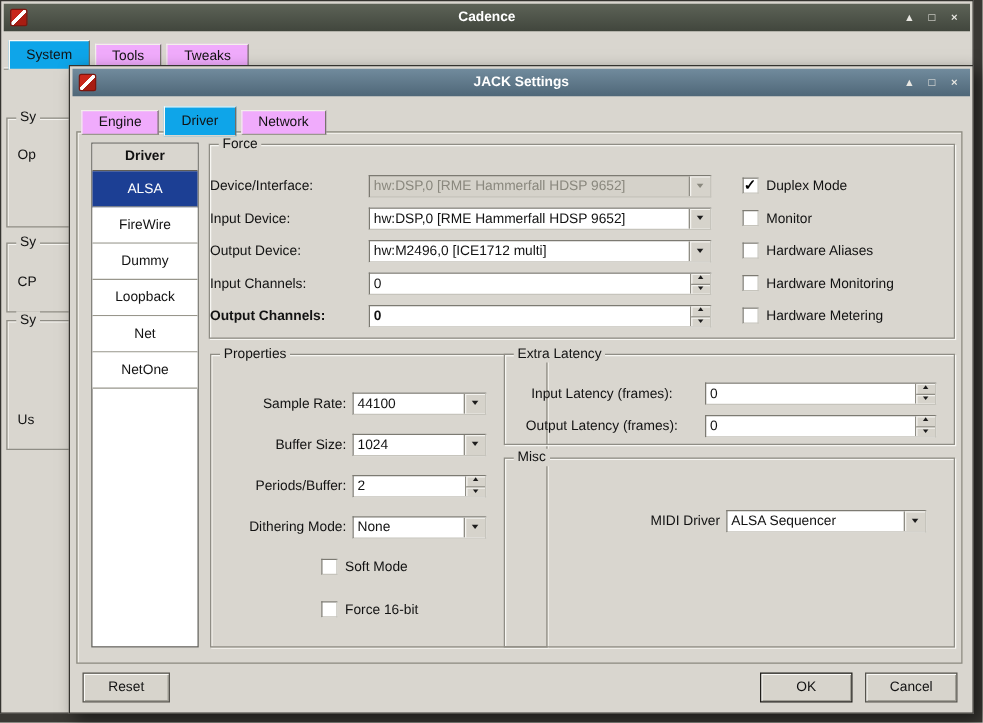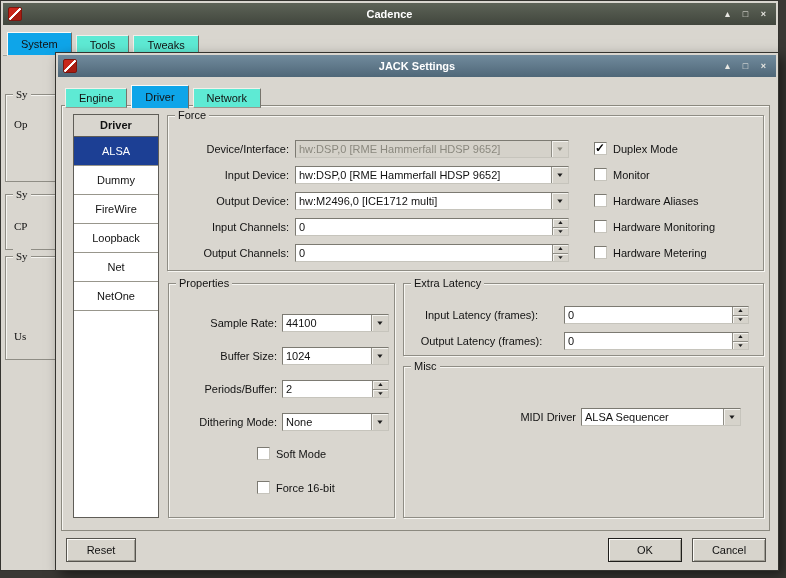--- a/index.html
+++ b/index.html
@@ -18,48 +18,48 @@
   .titlebar-dialog { background:linear-gradient(#718b9d,#4f6778); }
   .titlebar .title { position:absolute; left:0; right:0; text-align:center; }
   .app-icon { width:14px; height:14px; border-radius:2px; z-index:2;
     background:linear-gradient(135deg,#c9271b 0 42%,#ffffff 42% 58%,#a81d12 58%); border:1px solid #7e150d; }
   .controls { margin-left:auto; display:flex; gap:3px; z-index:2; }
   .wbtn { width:15px; height:15px; line-height:14px; text-align:center; font-size:9px; color:#e9e8e3; font-weight:bold; }
 
   .tabs { position:absolute; display:flex; align-items:flex-end; height:26px; z-index:3; }
   .main-tabs { left:6px; top:28px; }
   .dlg-tabs { left:9px; top:29px; }
-  .tab { padding:0 13px; height:20px; line-height:19px; background:#5eead4; margin-right:4px;
+  .tab { padding:0 13px; height:20px; line-height:19px; background:#f0abfc; margin-right:4px;
          border:1px solid; border-color:#f2f0ea #76746c #9a988e #f2f0ea; }
   .tab.active { height:24px; line-height:23px; background:#0ea5e9; position:relative; margin-bottom:-1px;
          border-color:#fbfaf6 #6f6d66 #d9d6cf #fbfaf6; }
   .main-tabline { position:absolute; left:2px; top:53px; width:772px; height:2px;
          background:linear-gradient(#fbfaf6,#8a887e); }
 
   
-  .gb-frag { position:absolute; border:1px solid #8f8d85; box-shadow:inset 1px 1px 0 #f6f5f1;font-family:Liberation Serif, serif; }
+  .gb-frag { position:absolute; border:1px solid #8f8d85; box-shadow:inset 1px 1px 0 #f6f5f1; }
   .gb-title { position:absolute; top:-8px; left:7px; background:#d9d6cf; padding:0 3px; line-height:14px; }
   .frag-label { position:absolute; left:8px; line-height:14px; }
 
   
   .tab-frame { position:absolute; left:5px; top:52px; width:709px; height:426px;
          border:1px solid #8b897f; box-shadow:inset 1px 1px 0 #f7f6f2; }
 
   .driver-list { position:absolute; left:17px; top:61px; width:86px; height:404px;
          background:#fff; border:1px solid #5f5d57; }
   .dl-header { height:22px; line-height:21px; text-align:center; font-weight:bold;
          background:#d9d6cf; border-bottom:1px solid #5f5d57; }
   .dl-item { height:29px; line-height:28px; text-align:center; border-bottom:1px solid #98968c; background:#fff; }
   .dl-item.selected { background:#1c3f94; color:#fff; }
 
   .groupbox { position:absolute; border:1px solid #8f8d85; box-shadow:inset 1px 1px 0 #f7f6f2, 1px 1px 0 #f7f6f2; }
 
   .frow { position:absolute; left:0; right:6px; height:18px; }
   .flabel { position:absolute; top:0; line-height:18px; white-space:nowrap; }
-  .device-row .flabel { left:0; width:121px; text-align:right; }
+  .device-row .flabel { left:0; width:121px; text-align:left; }
   .device-row .combo, .device-row .spin { left:127px; width:274px; }
   .props-row .flabel { left:0; width:108px; text-align:right; }
   .props-row .combo, .props-row .spin { left:113px; width:107px; }
   .lat-row .flabel { left:0; width:155px; text-align:center; }
   .lat-row .spin { left:160px; width:185px; }
   .misc-row .flabel { left:0; width:172px; text-align:right; }
   .misc-row .combo { left:177px; width:160px; }
 
   .combo, .spin { position:absolute; top:0; height:18px; background:#fff; display:flex; overflow:hidden;
         border:1px solid; border-color:#7c7a72 #c6c4bc #c6c4bc #7c7a72; }
@@ -139,22 +139,22 @@
     <div class="tab">Engine</div>
     <div class="tab active">Driver</div>
     <div class="tab">Network</div>
   </div>
 
   <div class="tab-frame"></div>
 
   <div class="driver-list">
     <div class="dl-header">Driver</div>
     <div class="dl-item selected">ALSA</div>
+    <div class="dl-item">FireWire</div>
     <div class="dl-item">Dummy</div>
-    <div class="dl-item">FireWire</div>
     <div class="dl-item">Loopback</div>
     <div class="dl-item">Net</div>
     <div class="dl-item">NetOne</div>
   </div>
 
   <div class="groupbox" style="left:111px; top:62px; width:597px; height:156px;">
     <span class="gb-title">Force</span>
 
     <div class="frow device-row" style="top:24px;">
       <span class="flabel">Device/Interface:</span>
@@ -194,21 +194,21 @@
           <span class="sbtn">
               <span class="s-arrow">▲</span>
             </span>
           <span class="sbtn">
               <span class="s-arrow">▼</span>
             </span>
         </span>
       </span>
     </div>
 
-    <div class="frow device-row" style="top:128px;">
+    <div class="frow device-row" style="top:128px;font-weight:bold;">
       <span class="flabel">Output Channels:</span>
       <span class="spin">
         <span class="spin-text">0</span>
         <span class="spin-btns">
           <span class="sbtn">
               <span class="s-arrow">▲</span>
             </span>
           <span class="sbtn">
               <span class="s-arrow">▼</span>
             </span>
@@ -233,21 +233,21 @@
     <div class="checkbox" style="left:426px; top:104px;">
       <span class="cb-box"></span>
       <span class="cb-label">Hardware Monitoring</span>
     </div>
     <div class="checkbox" style="left:426px; top:130px;">
       <span class="cb-box"></span>
       <span class="cb-label">Hardware Metering</span>
     </div>
   </div>
 
-  <div class="groupbox" style="left:112px; top:230px; width:227px; height:235px;">
+  <div class="groupbox" style="left:112px; top:230px; width:270px; height:235px;">
     <span class="gb-title">Properties</span>
 
     <div class="frow props-row" style="top:30px;">
       <span class="flabel">Sample Rate:</span>
       <span class="combo">
         <span class="combo-text">44100</span>
         <span class="combo-btn">
             <span class="arrow">▼</span>
           </span>
       </span>

